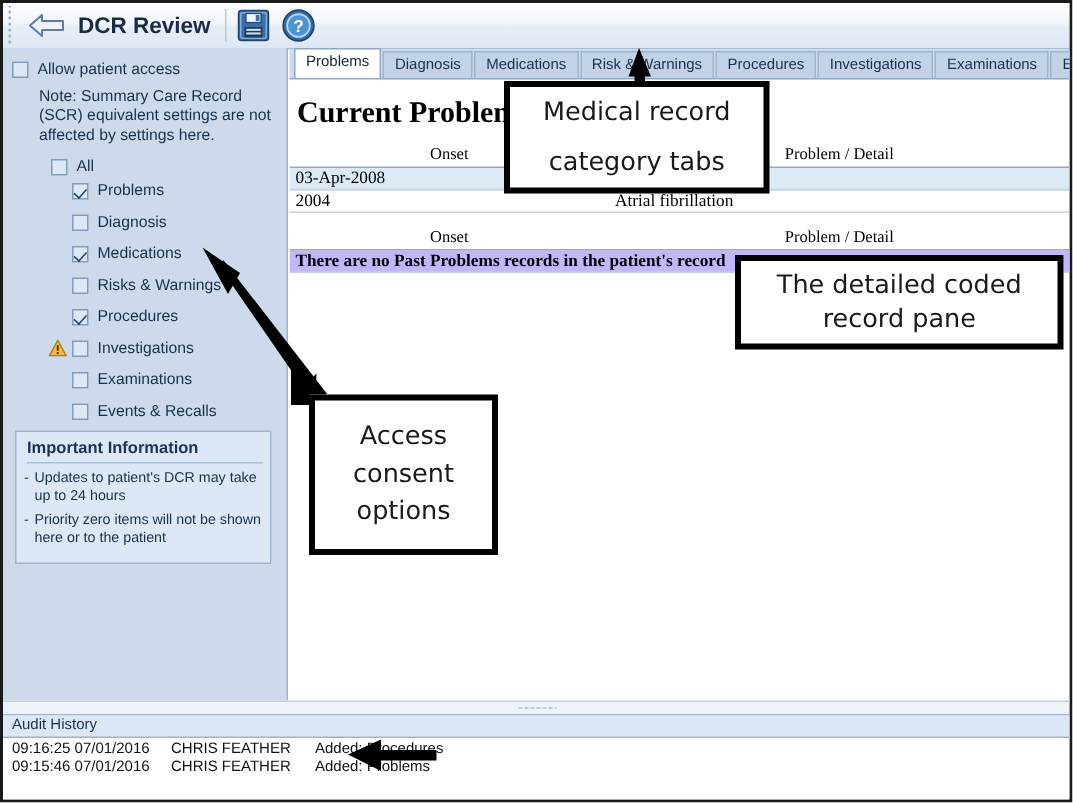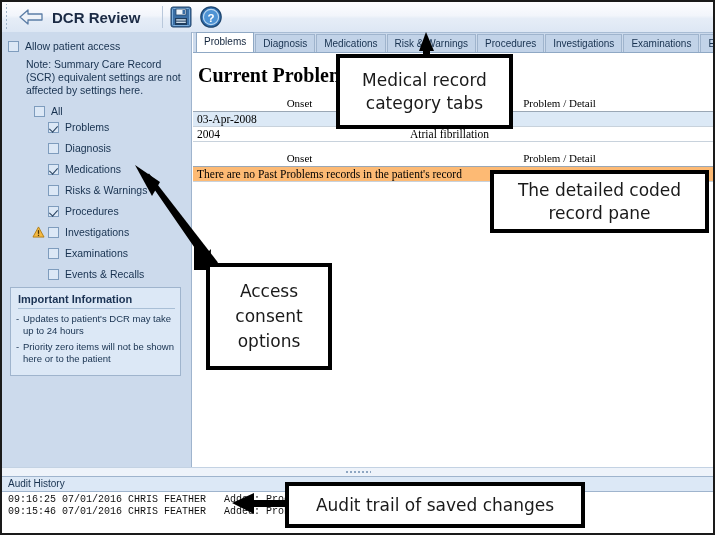--- a/index.html
+++ b/index.html
@@ -32,21 +32,21 @@
     background-repeat: repeat-y;
     background-position: 1px 2px;
   }
   .back-arrow {
     width: 34px; height: 28px; margin-left: 4px;
     display: flex; align-items: center; justify-content: center;
     cursor: pointer;
   }
   .app-title {
     font-size: 15px; font-weight: bold; color: #1b2a44;
-    margin-left: 4px; margin-right: 16px; white-space: nowrap; text-align: center;
+    margin-left: 4px; margin-right: 4px; white-space: nowrap; text-align: center;
   }
   .tb-sep {
     width: 1px; height: 22px; background: #b9c8db; margin: 0 6px;
   }
   .tb-icon { width: 24px; height: 24px; cursor: pointer; display:block; }
 
   
   .leftpanel {
     position: absolute; left: 0; top: 30px; width: 190px; bottom: 65px;
     background: #ccdaec;
@@ -144,21 +144,21 @@
     color: #000;
   }
   .tbl td {
     font-size: 11.5px; padding: 1px 4px;
     font-family: "Liberation Serif", serif;
     color: #000;
     border-bottom: 1px solid #c8d2dc;
   }
   .tbl tr.alt td { background: #dce9f6; }
   .col-onset { width: 205px; }
-  .empty-row td { background: #fdba74; }
+  .empty-row td { background: #c4b5fd; font-weight: bold; }
 
   
   .splitter {
     position: absolute; left: 0; right: 0; bottom: 57px; height: 8px;
     background: #eef3fa;
     border-top: 1px solid #c3d2e3;
     cursor: ns-resize;
   }
   .splitter .grip {
     position: absolute; left: 50%; top: 3px; transform: translateX(-50%);
@@ -174,39 +174,39 @@
   }
   .audit-head {
     height: 15px; background: #dce8f6;
     border-bottom: 1px solid #9fb4cd;
     font-size: 10px; color: #17314f;
     padding: 1px 0 0 6px; box-sizing: border-box;
   }
   .audit-tbl { width: 100%; border-collapse: collapse; margin-top: 2px; }
   .audit-tbl td {
     font-size: 10px; color: #111; padding: 0 0 1px 6px;
-    font-family: Liberation Mono, monospace;
+    font-family: Liberation Sans, sans-serif;
     white-space: nowrap;
   }
   .c-time { width: 100px; }
   .c-user { width: 90px; }
 
   
   .callout {
     position: absolute;
     background: #ffffff;
     border: 4px solid #000000;
     box-sizing: border-box;
     display: flex; align-items: center; justify-content: center;
     text-align: center;
     font-family: "DejaVu Sans", sans-serif;
     color: #1a1a1a;
     z-index: 40;
   }
-  #callout-tabs   { left: 334px; top: 52px;  width: 177px; height: 75px; font-size: 17px; line-height: 23px; }
+  #callout-tabs   { left: 334px; top: 52px;  width: 177px; height: 75px; font-size: 17px; line-height: 33px; }
   #callout-pane   { left: 488px; top: 168px; width: 219px; height: 63px; font-size: 17px; line-height: 23px; }
   #callout-consent{ left: 204px; top: 261px; width: 126px; height: 107px; font-size: 17px; line-height: 25px; }
   #callout-audit  { left: 283px; top: 480px; width: 300px; height: 46px; font-size: 17px; }
   .anno-arrow { position: absolute; z-index: 39; }
 </style>
 </head>
 <body>
 
 <div id="app">
 
@@ -389,15 +389,14 @@
 
     <rect x="245" y="498" width="44" height="7" fill="#000"></rect>
     <polygon points="230,501 252,491 252,512" fill="#000"></polygon>
 
     <polygon points="192,243 222,268 192,268" fill="#000"></polygon>
   </svg>
 
   <div class="callout" id="callout-tabs">Medical record category tabs</div>
   <div class="callout" id="callout-pane">The detailed coded record pane</div>
   <div class="callout" id="callout-consent">Access consent options</div>
-  <div class="callout" id="callout-audit">Audit trail of saved changes</div>
 
 </div>
 
 </body></html>

